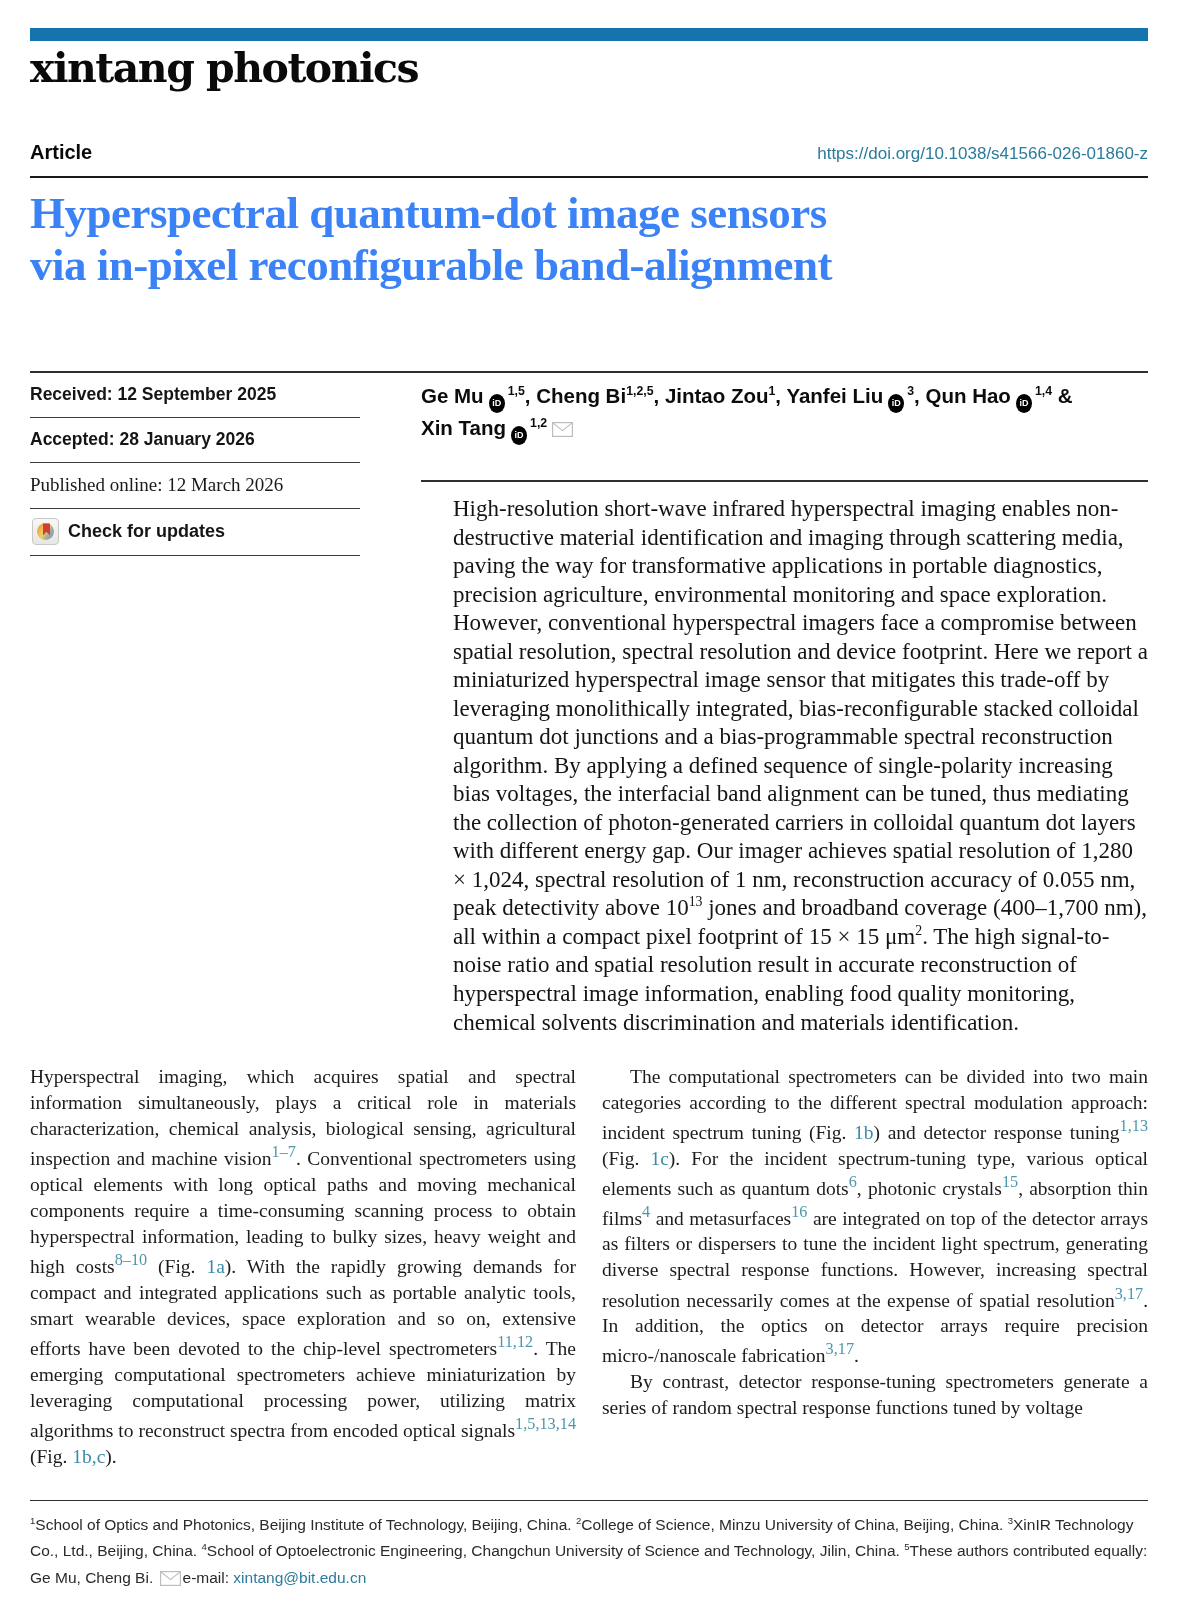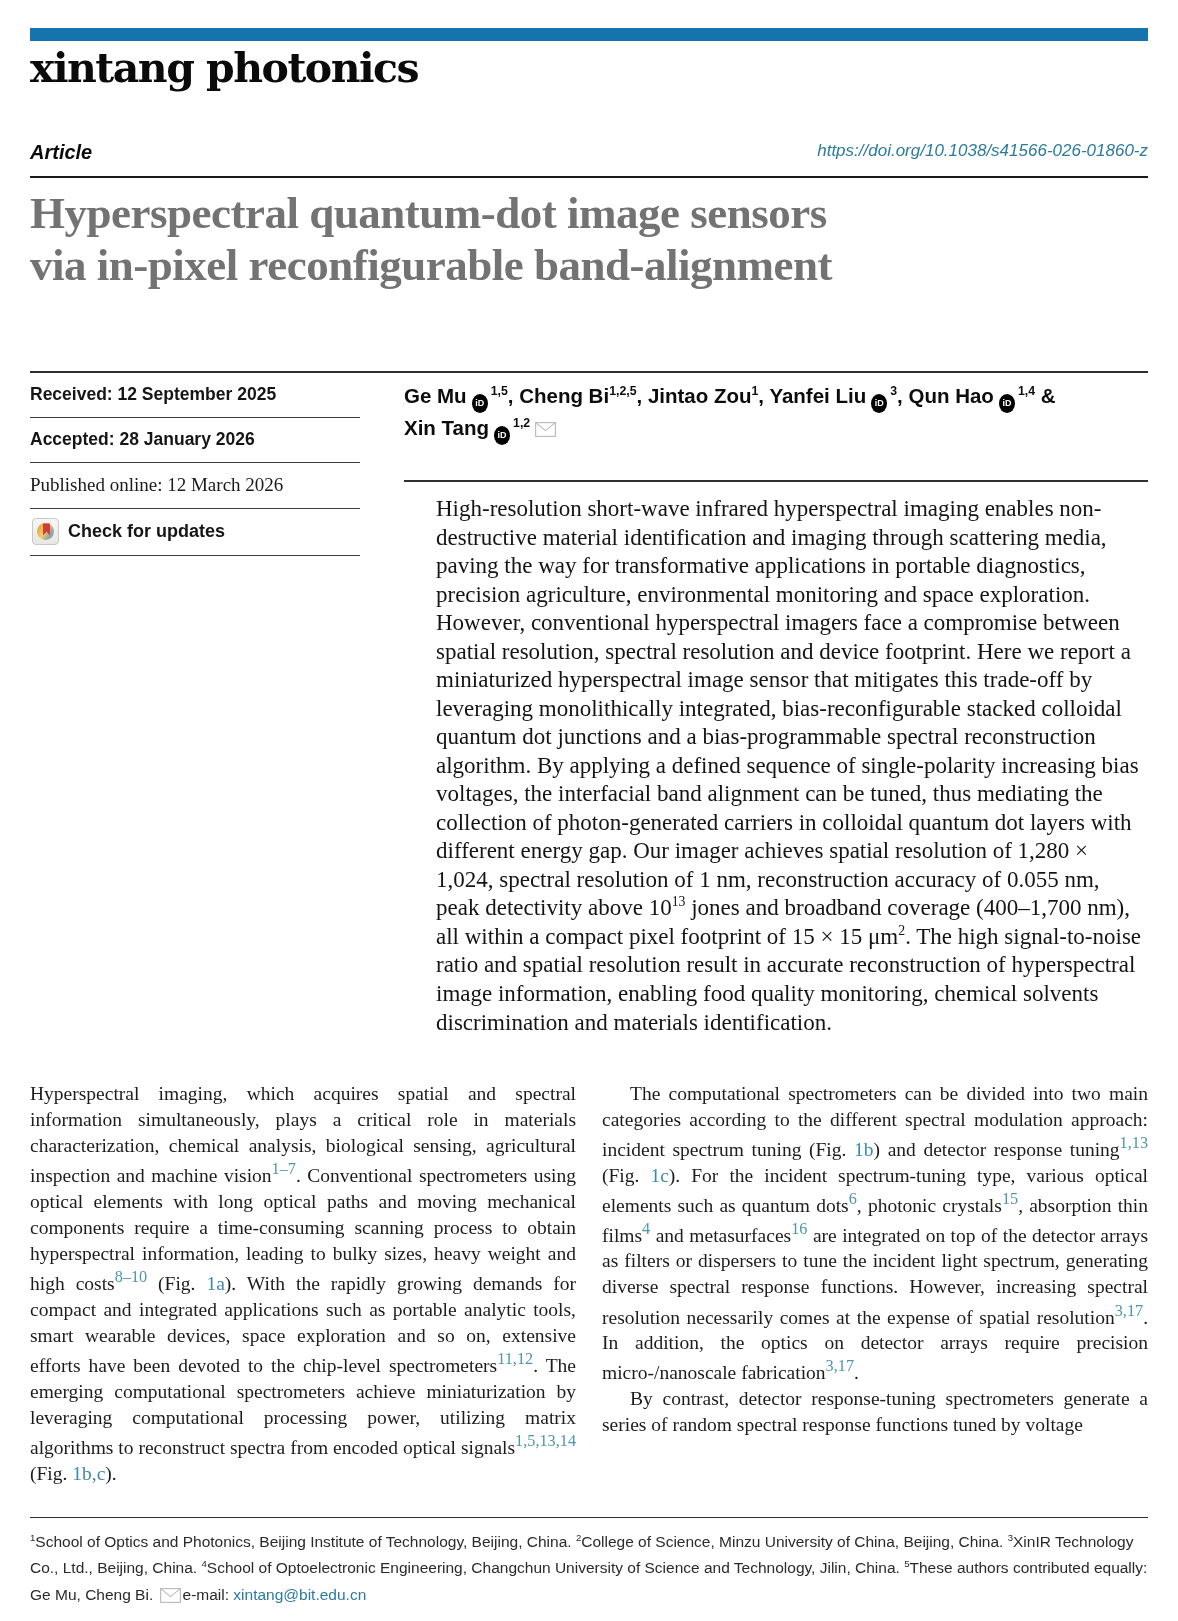--- a/index.html
+++ b/index.html
@@ -16,33 +16,32 @@
     width:1178px;min-height:1621px;margin:0 auto;
     font-family:"Liberation Sans",sans-serif;color:var(--ink);
   }
   .page{padding:0 30px 18px 30px;}
   .topbar{margin-top:28px;height:13px;background:var(--accent);}
   .logo{
     font-family:"DejaVu Serif",serif;font-weight:700;font-size:41px;
     letter-spacing:-1.5px;color:#0a0a0a;margin-top:5px;line-height:1.1;
   }
   .header-row{
-    display:flex;justify-content:space-between;align-items:flex-start;
+    display:flex;justify-content:space-between;align-items:flex-end;
     margin-top:50px;
-    font-style:italic;
   }
   .article-label{font-size:20px;font-weight:700;color:#0a0a0a;}
   .doi-link{font-size:17px;color:var(--link);text-decoration:none;}
   .header-rule{border:none;border-top:2px solid #1a1a1a;margin-top:12px;}
   h1.title{
     font-family:"Liberation Serif",serif;font-weight:700;font-size:45px;
-    letter-spacing:-0.5px;line-height:1.16;color:#737373;margin-top:9px;
+    letter-spacing:-0.5px;line-height:1.16;color:#3b82f6;margin-top:9px;
   }
   .full-rule{border:none;border-top:2px solid #2f2f2f;margin-top:80px;}
-  .columns{display:flex;gap:44px;}
+  .columns{display:flex;gap:61px;}
   .meta-col{width:330px;flex-shrink:0;}
   .meta-item{
     padding:11px 0 12px 0;border-bottom:1.5px solid #3d3d3d;
     font-size:17.5px;font-weight:700;color:#151515;
   }
   .meta-item.serif{
     font-family:"Liberation Serif",serif;font-weight:400;font-size:19px;color:#1a1a1a;
   }
   .meta-item.check{display:flex;align-items:center;gap:9px;padding:9px 0 10px 2px;font-size:18px;}
   .crossmark{
@@ -62,21 +61,21 @@
   .authors{
     font-size:20.5px;font-weight:700;line-height:1.5;color:#0c0c0c;margin-top:8px;
   }
   .authors sup{font-size:60%;line-height:0;}
   .abstract-rule{border:none;border-top:2px solid #2f2f2f;margin-top:34px;}
   .abstract{
     font-family:"Liberation Serif",serif;font-size:23px;line-height:1.24;
     color:#141414;margin-top:13px;margin-left:32px;
   }
   .abstract sup{font-size:60%;line-height:0;}
-  .body-columns{display:flex;gap:26px;margin-top:44px;}
+  .body-columns{display:flex;gap:26px;margin-top:27px;}
   .bcol{
     flex:1 1 0;min-width:0;
     font-family:"Liberation Serif",serif;font-size:19.5px;line-height:1.34;
     color:var(--body-ink);text-align:justify;
   }
   .bcol p.indent{text-indent:28px;}
   .bcol p + p{margin-top:0;}
   sup.tref{color:var(--supref);}
   .fref{color:var(--figref);}
   .email{color:var(--link);}

